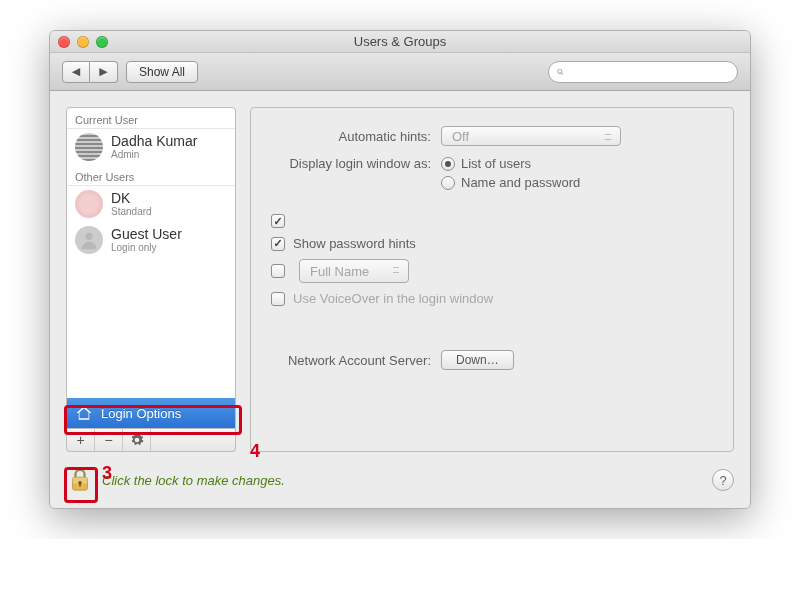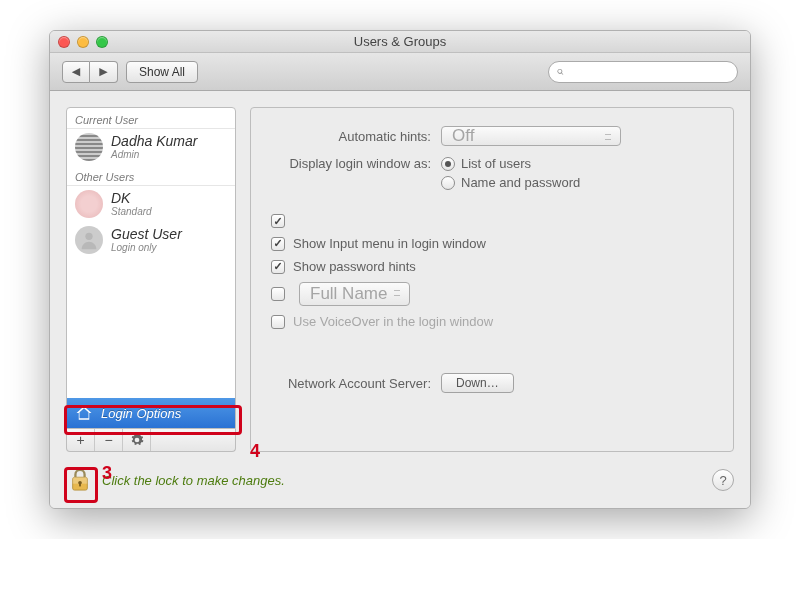--- a/index.html
+++ b/index.html
@@ -73,21 +73,21 @@
     display:flex;
     padding:16px 16px 6px 16px;
     gap:14px;
     background:#ececec;
   }
   .sidebar {
     width:170px;
     background:#fff;
     border:1px solid #bdbdbd;
     border-radius:4px 4px 0 0;
-    display:flex; flex-direction:column;font-style:italic;
+    display:flex; flex-direction:column;
   }
   .sec-hdr {
     font-size:11px; color:#7a7a7a;
     padding:6px 8px 2px 8px;
     border-bottom:1px solid #e6e6e6;
   }
   .user-row {
     display:flex; align-items:center;
     gap:8px; padding:4px 8px;
   }
@@ -131,21 +131,21 @@
     padding:18px 20px 14px 20px;
   }
   .row { display:flex; align-items:center; margin-bottom:10px; font-size:13px; color:#606060;}
   .row .lbl { width:170px; text-align:right; padding-right:10px; }
   .popup {
     height:20px; min-width:180px;
     background:linear-gradient(#fbfbfb,#e8e8e8);
     border:1px solid #aaa; border-radius:4px;
     padding:0 22px 0 10px;
     display:flex; align-items:center;
-    font-size:17px; color:#666;
+    font-size:13px; color:#666;
     position:relative;
   }
   .popup.disabled{color:#a5a5a5;}
   .popup::after{
     content:""; position:absolute; right:6px; top:4px;
     width:12px; height:12px;
     background:
       linear-gradient(#888,#888) center 3px/6px 1px no-repeat,
       linear-gradient(#888,#888) center 8px/6px 1px no-repeat;
     opacity:0.5;
@@ -297,24 +297,20 @@
             <span>Name and password</span>
           </div>
         </div>
       </div>
       <div style="height:14px"></div>
       <div class="check-row">
         <div class="chk checked"></div>
       </div>
       <div class="check-row">
         <div class="chk checked"></div>
-        <span>Show Input menu in login window</span>
-      </div>
-      <div class="check-row">
-        <div class="chk checked"></div>
         <span>Show password hints</span>
       </div>
       <div class="check-row dis">
         <div class="chk"></div>
         <div class="popup inline-popup disabled" style="margin-left:6px;">Full Name</div>
       </div>
       <div class="check-row dis">
         <div class="chk"></div>
         <span>Use VoiceOver in the login window</span>
       </div>

